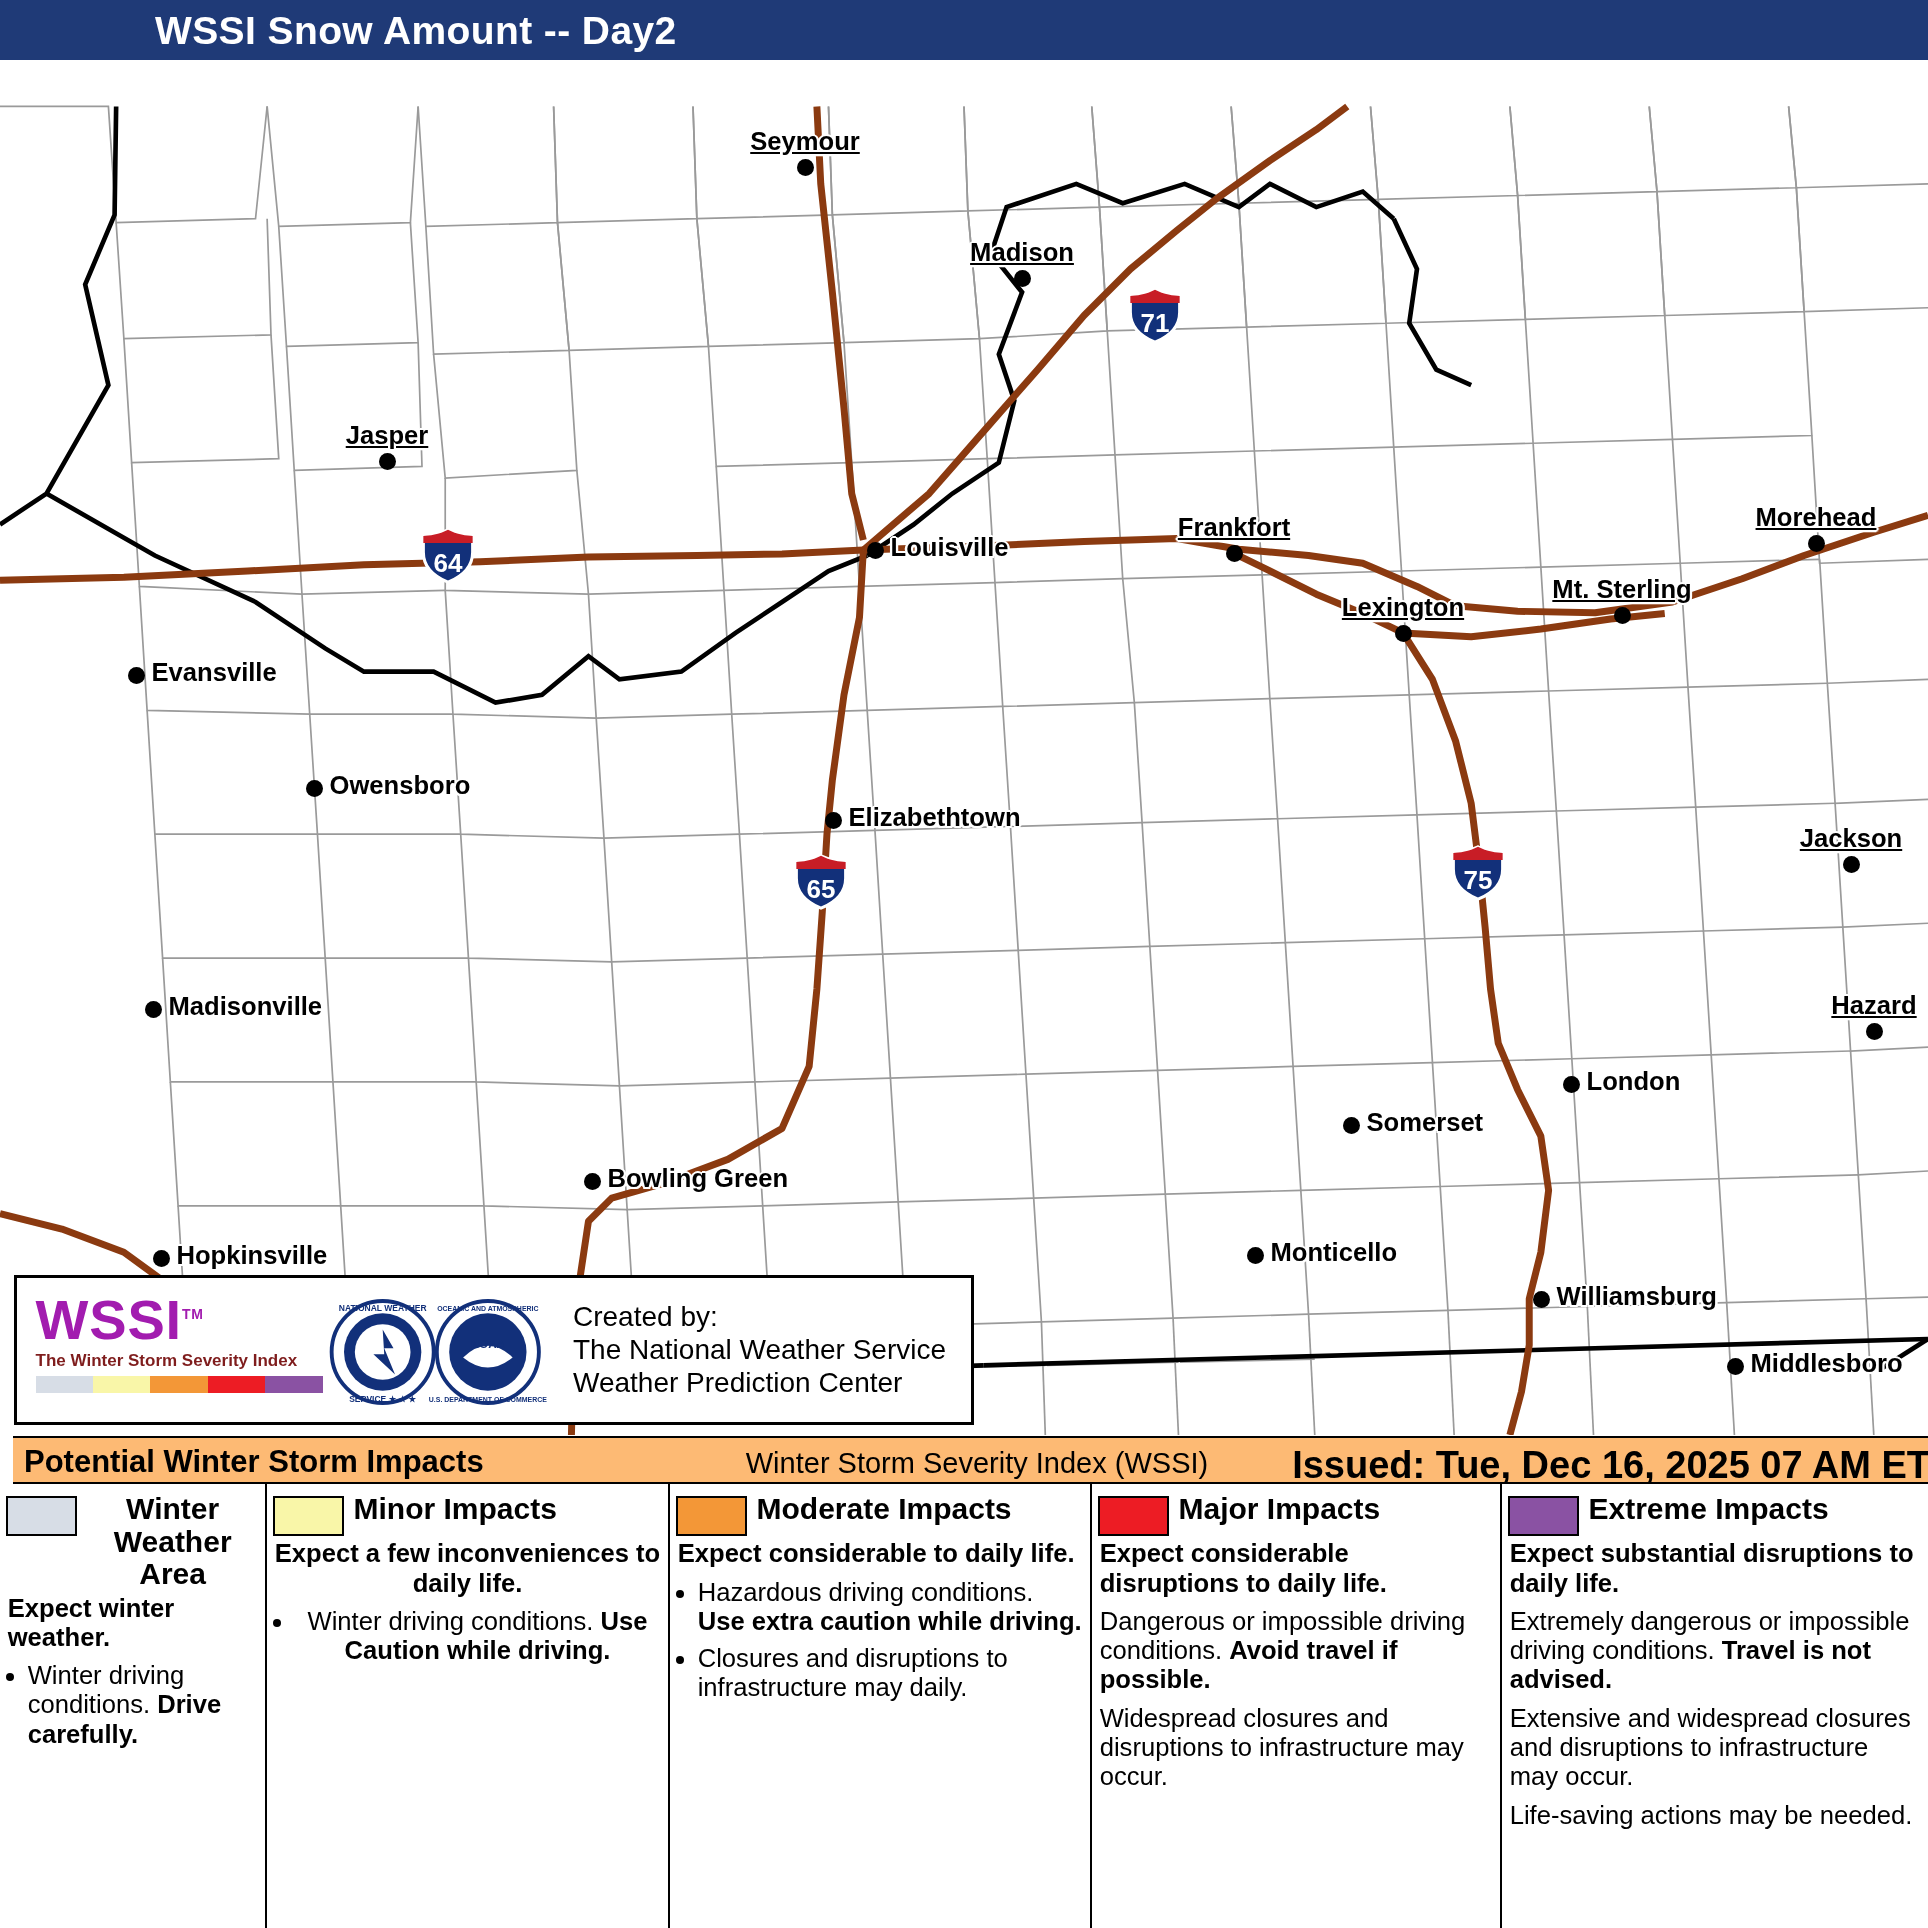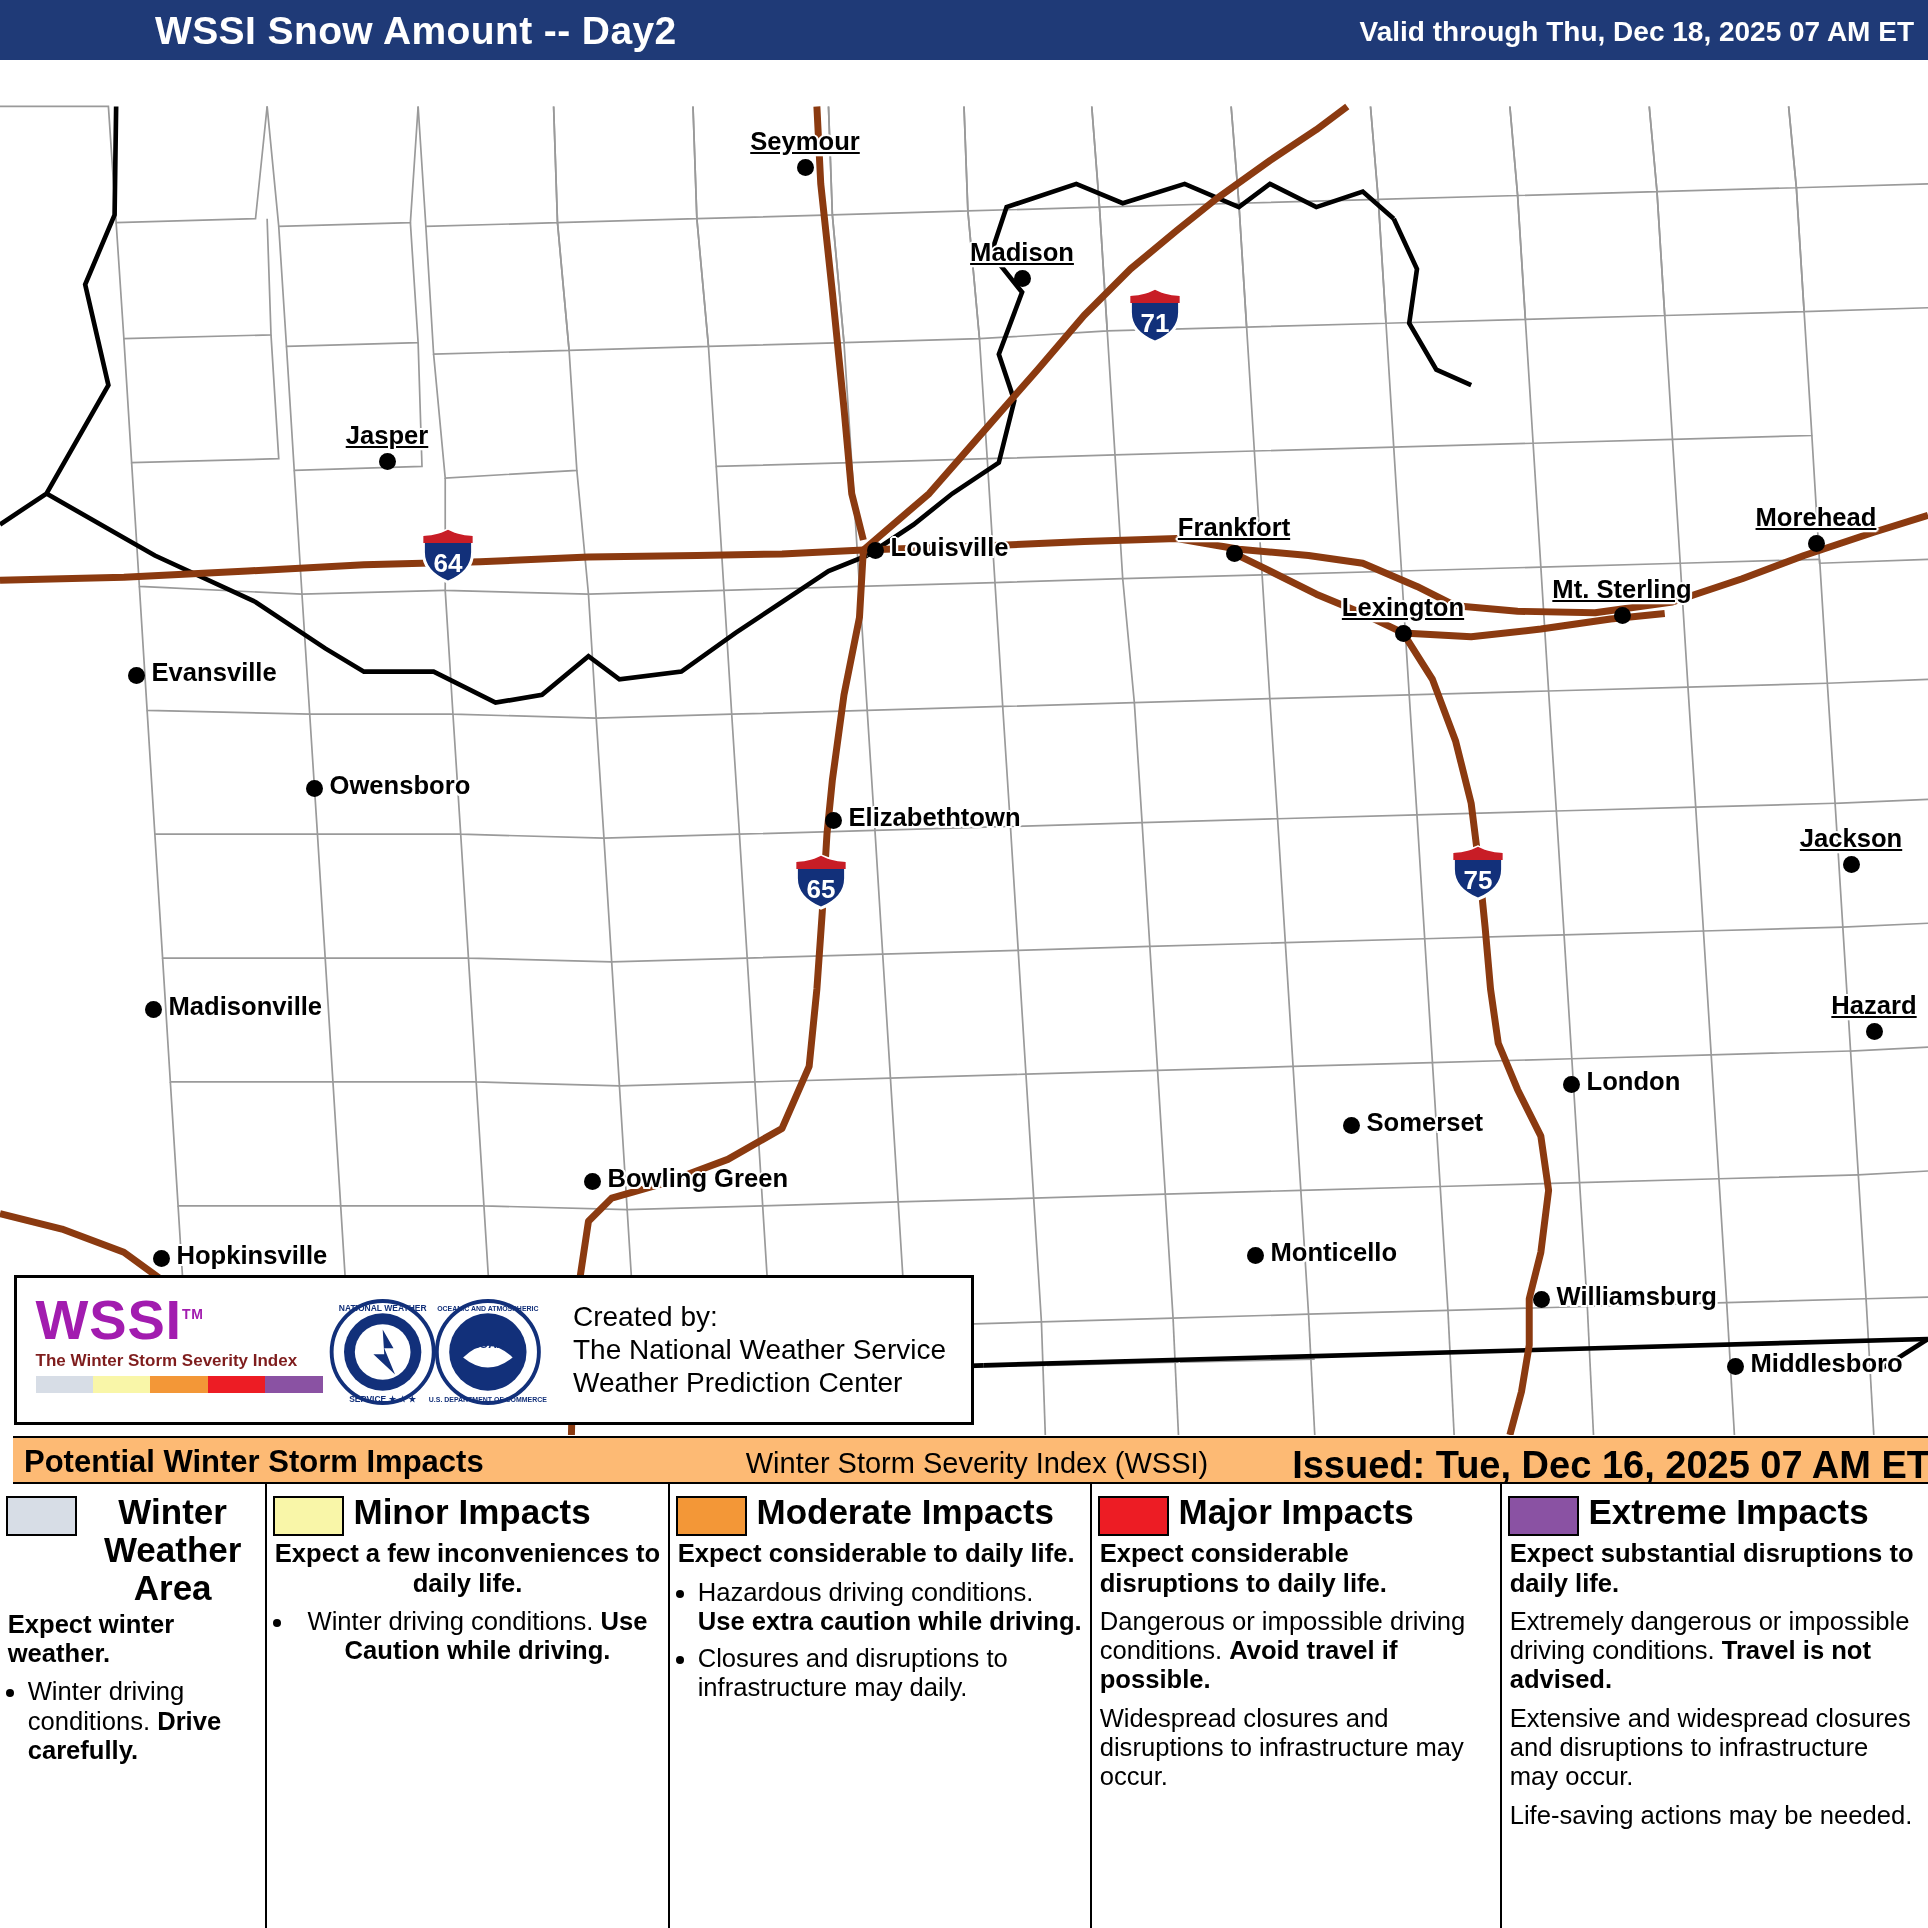--- a/index.html
+++ b/index.html
@@ -217,21 +217,21 @@
     padding: 9.3px 6.2px 0 6.2px;
   }
   .swatch {
     width: 71px; height: 40px;
     border: 2.3px solid #000;
     box-sizing: border-box;
     flex: 0 0 auto;
     margin-top: 3.1px;
   }
   .lhead .htxt {
-    font-size: 35px;
+    font-size: 30px;
     font-weight: bold;
     color: #000;
     line-height: 1.08;
     margin-left: 9.3px;
   }
   .lcol-0 .lhead .htxt { text-align: center; }
   .lbody {
     padding: 3.1px 7.7px 0 7.7px;
     font-size: 25.6px;
     color: #000;
@@ -243,21 +243,20 @@
   .lbody li { margin-bottom: 7.7px; }
   .lbody b { font-weight: bold; }
 </style>
 </head>
 <body>
 
 <div id="page">
 
   <div id="header">
     <div class="title">WSSI Snow Amount -- Day2</div>
-    <div class="valid">Valid through Thu, Dec 18, 2025 07 AM ET</div>
   </div>
 
   <div id="map">
     <svg class="mapsvg" viewBox="0 0 2490 1776" preserveAspectRatio="none">
 
       <g stroke="#9a9a9a" stroke-width="2.2" fill="none">
         <path d="M0 60 L140 60 L150 210 L330 205 L345 60"></path>
         <path d="M345 60 L360 215 L530 210 L540 60"></path>
         <path d="M150 210 L160 360 L350 355 L345 205"></path>
         <path d="M360 215 L370 370 L540 365 L530 210"></path>

